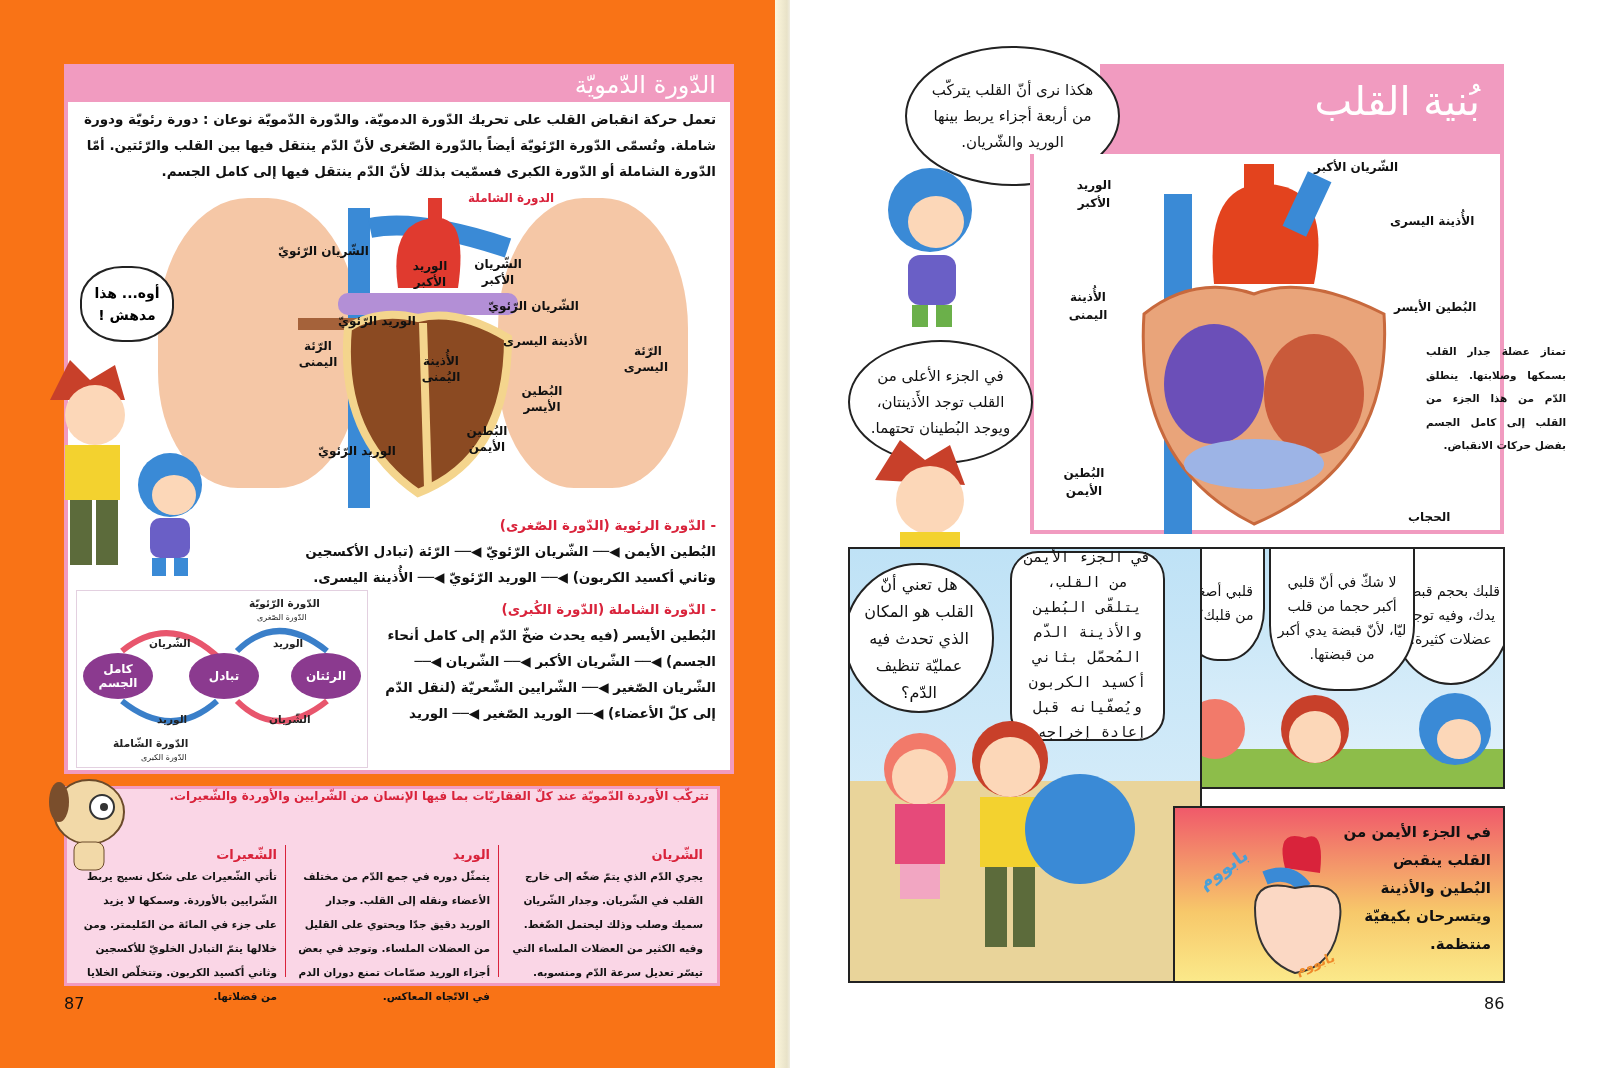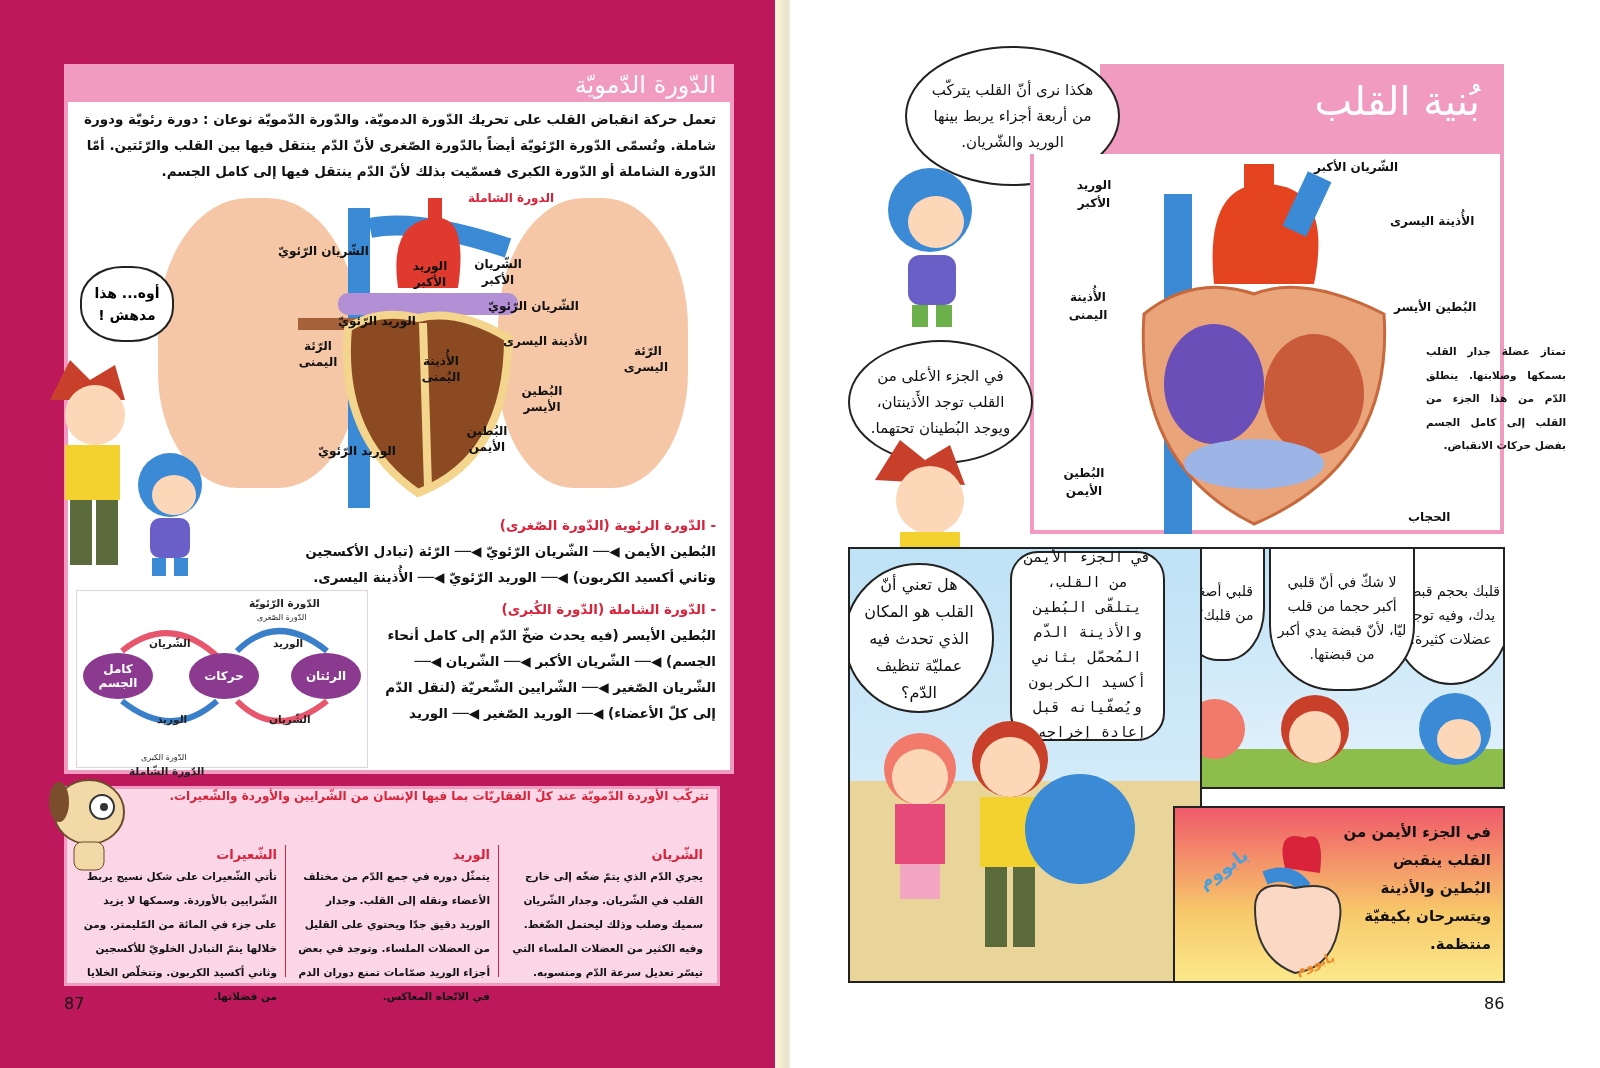--- a/index.html
+++ b/index.html
@@ -1,17 +1,17 @@
 <!DOCTYPE html>
 <html><head>
 <meta charset="utf-8">
 <style>
   html,body{margin:0;padding:0;}
   body{width:1600px;height:1068px;position:relative;overflow:hidden;font-family:"DejaVu Sans",sans-serif;background:#fff;}
-  .page-left{position:absolute;left:0;top:0;width:790px;height:1068px;background:#be185d;}
+  .page-left{position:absolute;left:0;top:0;width:790px;height:1068px;background:#f97316;}
   .page-right{position:absolute;left:790px;top:0;width:810px;height:1068px;background:#fff;}
   .spine{position:absolute;left:775px;top:0;width:30px;height:1068px;background:linear-gradient(90deg,#fdf7dc,#e8e2c8 40%,#f7f7f7 60%,#fff);}
   .rtl{direction:rtl;text-align:right;}
   
   .circ-box{position:absolute;left:64px;top:64px;width:670px;height:710px;background:#fff;border:4px solid #f19bc0;box-sizing:border-box;}
   .circ-head{height:34px;background:#f19bc0;color:#fff;font-size:24px;padding:0 14px;line-height:34px;}
   .intro{font-size:13.5px;font-weight:bold;line-height:26px;padding:4px 14px;color:#111;}
   .diagram{position:absolute;left:90px;top:120px;width:530px;height:320px;}
   .lung{position:absolute;background:#f5c7a6;border-radius:45% 45% 40% 40%;}
   .lbl{position:absolute;font-size:12px;font-weight:bold;color:#111;direction:rtl;text-align:center;line-height:16px;}
@@ -95,29 +95,29 @@
     </div>
 
     <div class="cycle">
       <svg style="position:absolute;left:0;top:0;" width="290" height="176">
         <path d="M145 70 Q95 20 45 60" stroke="#e8566d" stroke-width="6" fill="none"></path>
         <path d="M45 110 Q95 150 140 110" stroke="#3a7fc9" stroke-width="6" fill="none"></path>
         <path d="M250 60 Q200 20 160 60" stroke="#3a7fc9" stroke-width="6" fill="none"></path>
         <path d="M160 110 Q200 150 250 110" stroke="#e8566d" stroke-width="6" fill="none"></path>
       </svg>
       <div class="node" style="left:6px;top:62px;">كامل الجسم</div>
-      <div class="node" style="left:112px;top:62px;">حركات</div>
+      <div class="node" style="left:112px;top:62px;">تبادل</div>
       <div class="node" style="left:214px;top:62px;">الرئتان</div>
       <div class="clbl" style="left:172px;top:6px;">الدّورة الرّئويّة</div>
       <div class="clbl sm" style="left:180px;top:22px;">الدّورة الصّغرى</div>
       <div class="clbl" style="left:72px;top:46px;">الشّريان</div>
       <div class="clbl" style="left:196px;top:46px;">الوريد</div>
       <div class="clbl" style="left:80px;top:122px;">الوريد</div>
       <div class="clbl" style="left:192px;top:122px;">الشّريان</div>
-      <div class="clbl" style="left:52px;top:146px;margin-top:28px;">الدّورة الشّاملة</div>
+      <div class="clbl" style="left:36px;top:146px;">الدّورة الشّاملة</div>
       <div class="clbl sm" style="left:64px;top:162px;">الدّورة الكبرى</div>
     </div>
   </div>
 
   <svg class="boy" style="left:40px;top:360px;" width="100" height="220" viewBox="0 0 100 220">
     <path d="M10 40 L30 0 L50 20 L75 5 L85 40 Z" fill="#c8402a"></path>
     <circle cx="55" cy="55" r="30" fill="#fcd7b8"></circle>
     <rect x="25" y="85" width="55" height="55" fill="#f3d22f"></rect>
     <rect x="30" y="140" width="22" height="65" fill="#5c6b3b"></rect>
     <rect x="56" y="140" width="22" height="65" fill="#5c6b3b"></rect>

